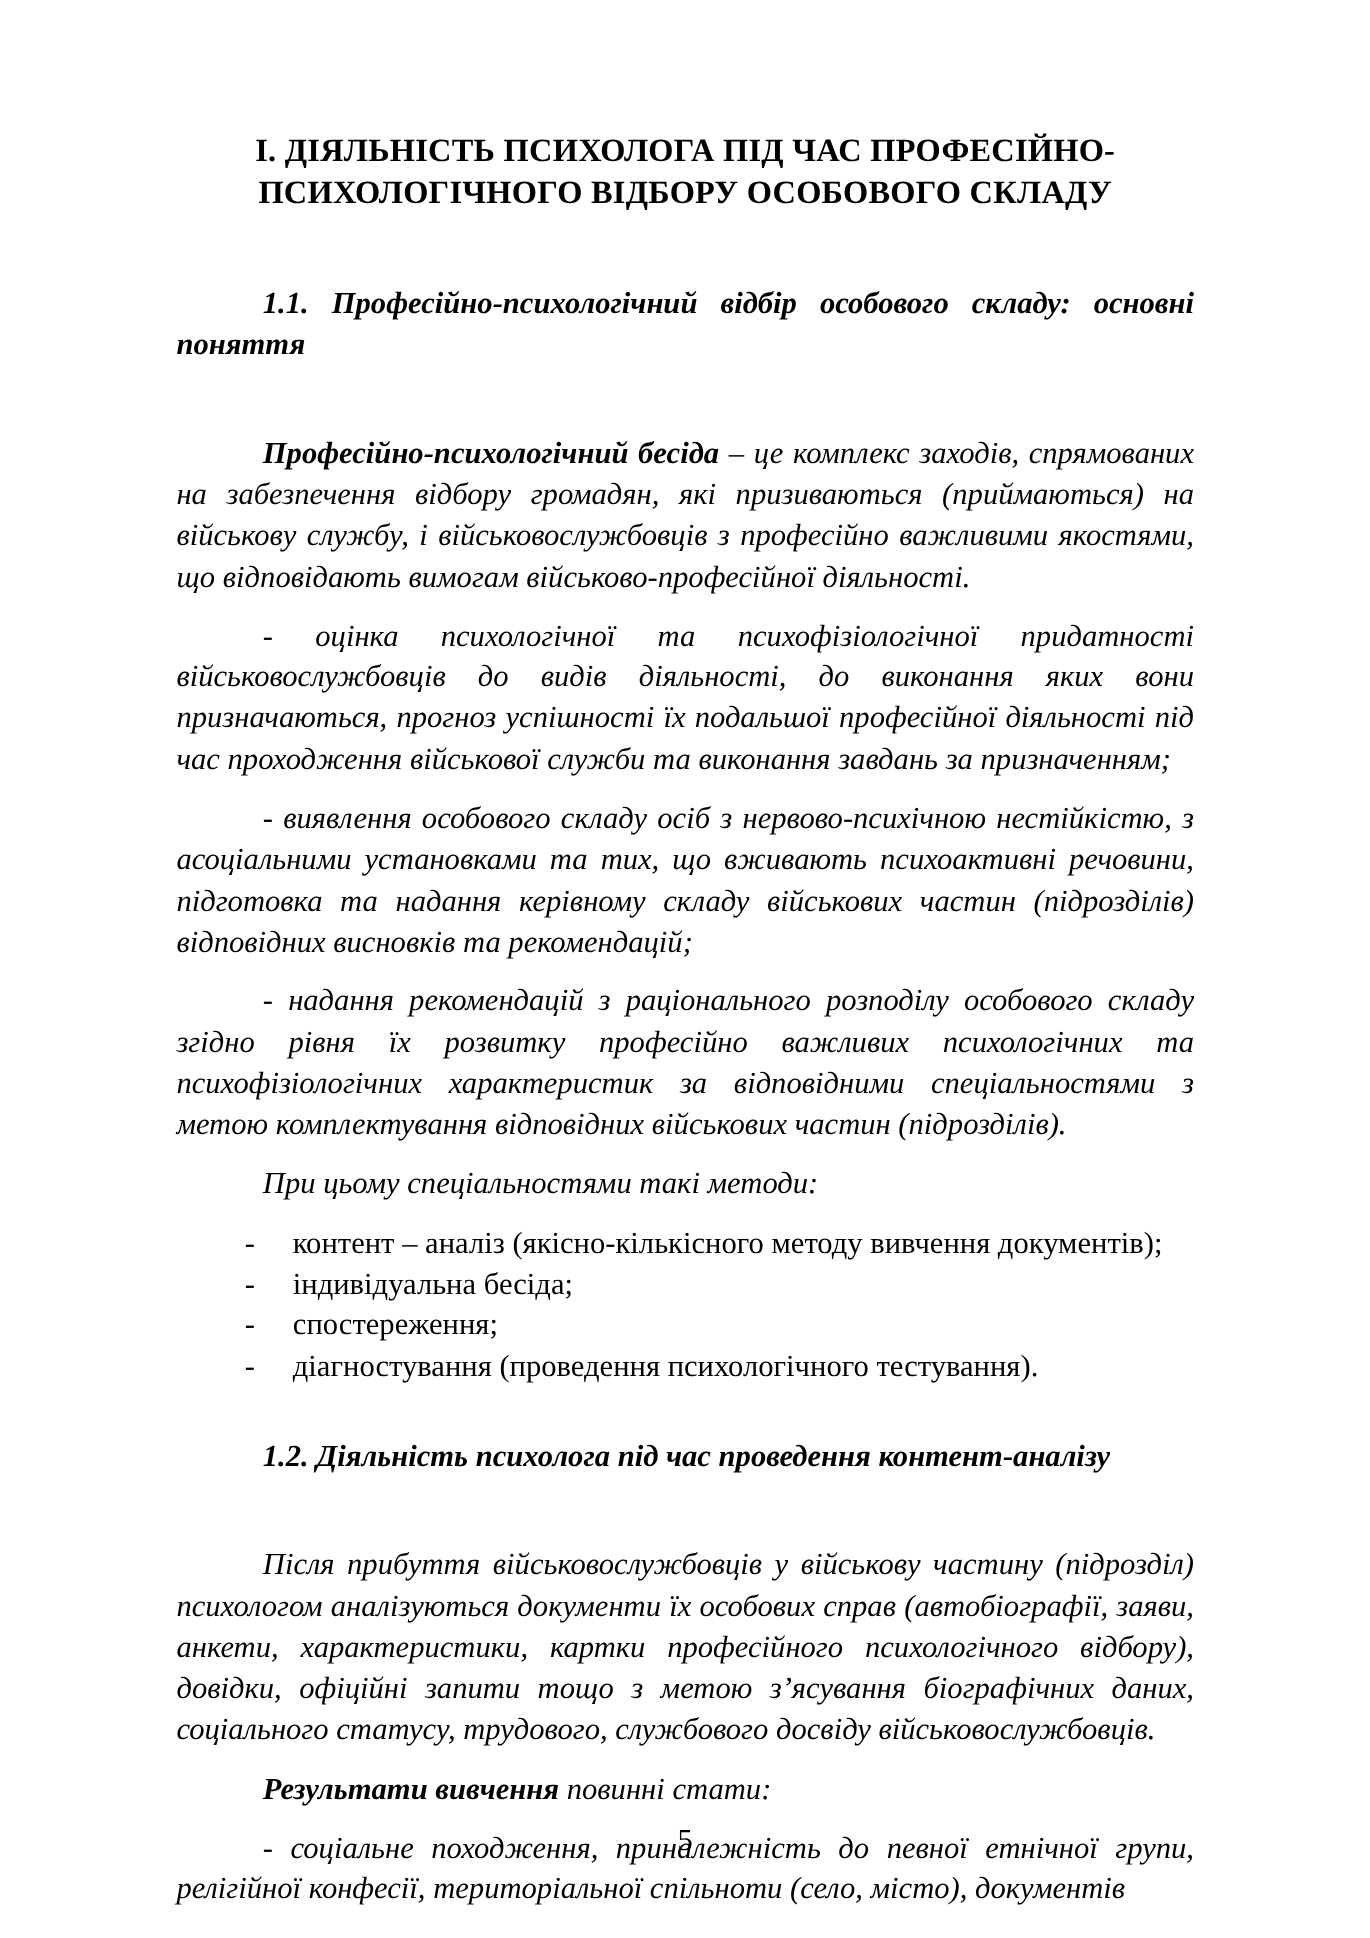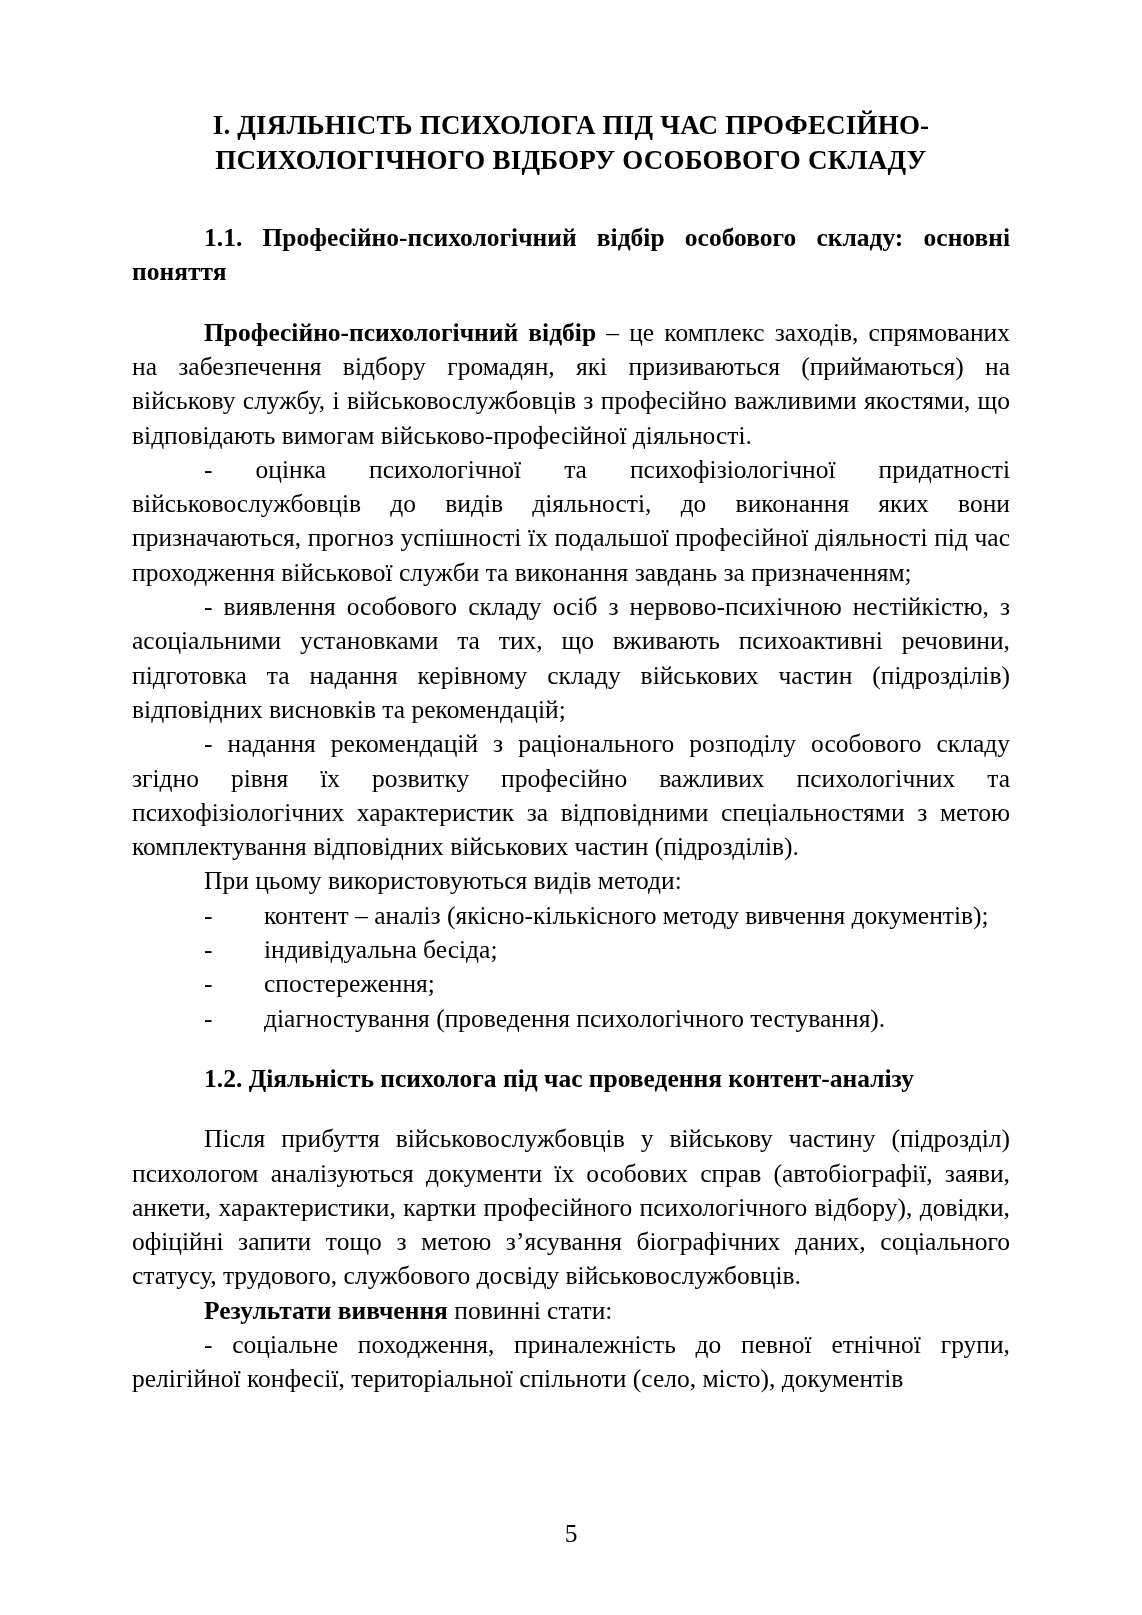--- a/index.html
+++ b/index.html
@@ -29,25 +29,26 @@
     font-weight: bold;
     text-align: center;
     margin: 0 0 0 0;
     letter-spacing: 0.2px;
     text-transform: uppercase;
   }
   .spacer-lg { height: 44px; }
   .spacer-md { height: 26px; }
 
   p {
-    margin: 0;
+    margin: 15px;
     font-size: 25.5px;
     line-height: 1.345;
     text-align: justify;
     text-justify: inter-word;
+    font-style: italic;
   }
   p.indent { text-indent: 72px; }
   p.heading {
     font-weight: bold;
     text-indent: 72px;
   }
   .b { font-weight: bold; }
 
   ul.dash-list {
     list-style: none;
@@ -59,21 +60,20 @@
     line-height: 1.345;
     display: flex;
     padding-left: 72px;
   }
   ul.dash-list li .dash {
     width: 40px;
     flex: 0 0 40px;
   }
   ul.dash-list li .txt {
     flex: 1 1 auto;
-    margin-left: 20px;
   }
 
   .page-number {
     position: absolute;
     left: 0;
     right: 0;
     bottom: 66px;
     text-align: center;
     font-size: 25.5px;
   }
@@ -84,25 +84,25 @@
 <div class="page">
 
   <h1 class="doc-title">I. ДІЯЛЬНІСТЬ ПСИХОЛОГА ПІД ЧАС ПРОФЕСІЙНО-ПСИХОЛОГІЧНОГО ВІДБОРУ ОСОБОВОГО СКЛАДУ</h1>
 
   <div class="spacer-lg"></div>
 
   <p class="heading">1.1. Професійно-психологічний відбір особового складу: основні поняття</p>
 
   <div class="spacer-md"></div>
 
-  <p class="indent"><span class="b">Професійно-психологічний відбір</span> – це комплекс заходів, спрямованих на забезпечення відбору громадян, які призиваються (приймаються) на військову службу, і військовослужбовців з професійно важливими якостями, що відповідають вимогам військово-професійної діяльності.</p>
+  <p class="indent"><span class="b">Професійно-психологічний бесіда</span> – це комплекс заходів, спрямованих на забезпечення відбору громадян, які призиваються (приймаються) на військову службу, і військовослужбовців з професійно важливими якостями, що відповідають вимогам військово-професійної діяльності.</p>
   <p class="indent">- оцінка психологічної та психофізіологічної придатності військовослужбовців до видів діяльності, до виконання яких вони призначаються, прогноз успішності їх подальшої професійної діяльності під час проходження військової служби та виконання завдань за призначенням;</p>
   <p class="indent">- виявлення особового складу осіб з нервово-психічною нестійкістю, з асоціальними установками та тих, що вживають психоактивні речовини, підготовка та надання керівному складу військових частин (підрозділів) відповідних висновків та рекомендацій;</p>
   <p class="indent">- надання рекомендацій з раціонального розподілу особового складу згідно рівня їх розвитку професійно важливих психологічних та психофізіологічних характеристик за відповідними спеціальностями з метою комплектування відповідних військових частин (підрозділів).</p>
-  <p class="indent">При цьому використовуються видів методи:</p>
+  <p class="indent">При цьому спеціальностями такі методи:</p>
 
   <ul class="dash-list">
       <li>
         <span class="dash">-</span>
         <span class="txt">контент – аналіз (якісно-кількісного методу вивчення документів);</span>
       </li>
       <li>
         <span class="dash">-</span>
         <span class="txt">індивідуальна бесіда;</span>
       </li>

